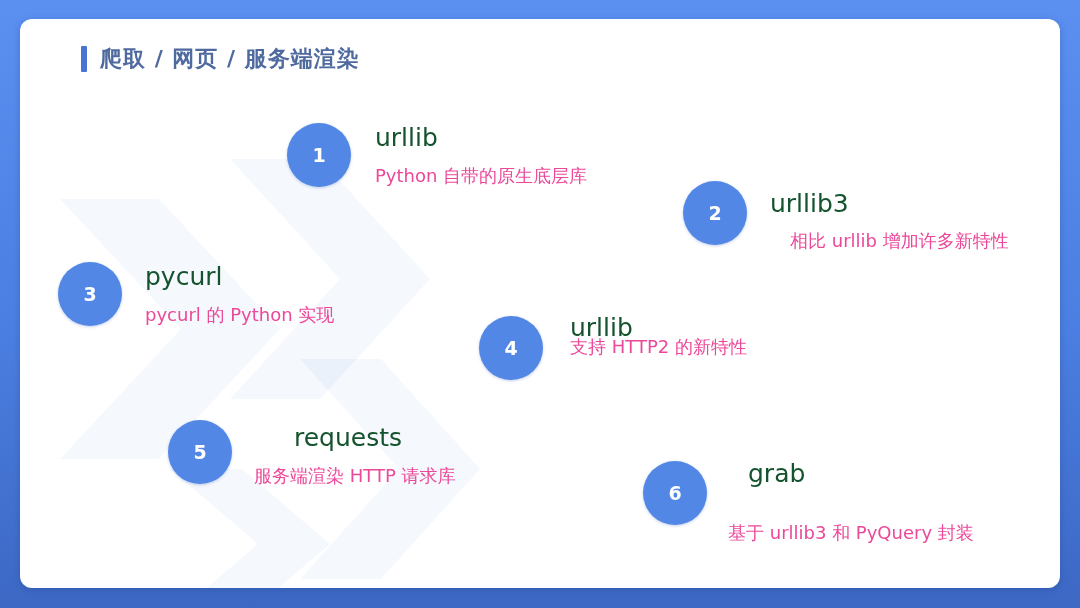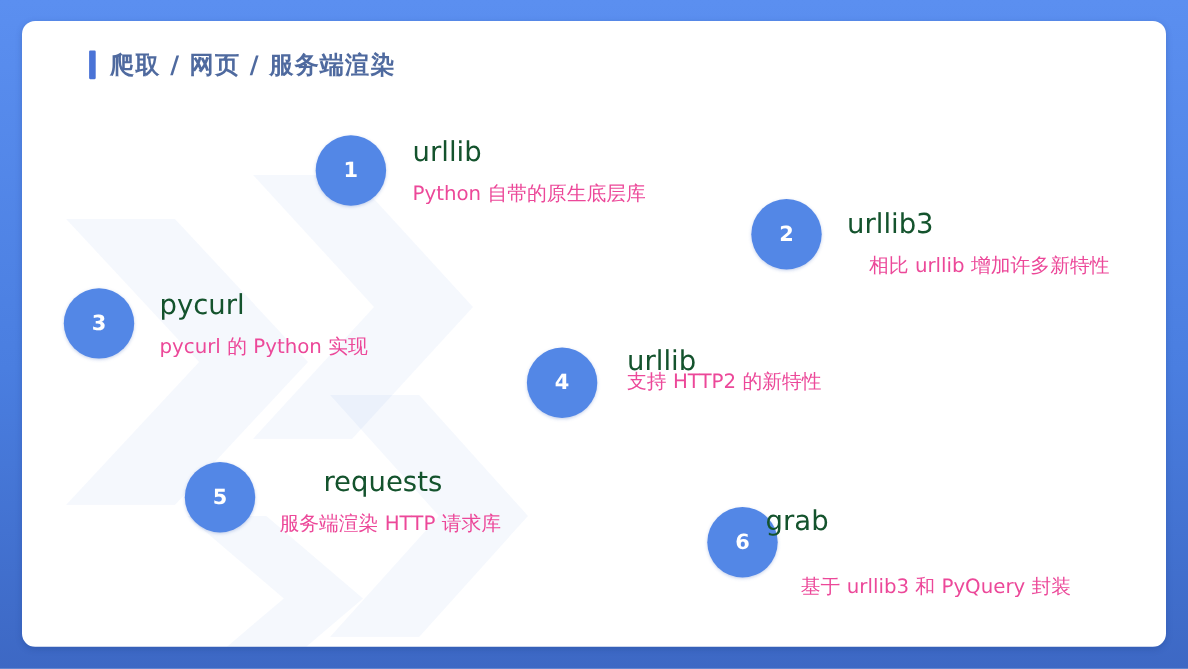--- a/index.html
+++ b/index.html
@@ -80,16 +80,16 @@
   </div>
 
   <div class="item">
     <div class="circle" style="left:148px;top:401px;">5</div>
     <div class="name" style="left:234px;top:404px;margin-left:40px;">requests</div>
     <div class="desc" style="left:234px;top:445px;">服务端渲染 HTTP 请求库</div>
   </div>
 
   <div class="item">
     <div class="circle" style="left:623px;top:442px;">6</div>
-    <div class="name" style="left:676px;top:440px;">grab</div>
+    <div class="name" style="left:728px;top:440px;">grab</div>
     <div class="desc" style="left:708px;top:502px;">基于 urllib3 和 PyQuery 封装</div>
   </div>
 </div>
 
 </body></html>

